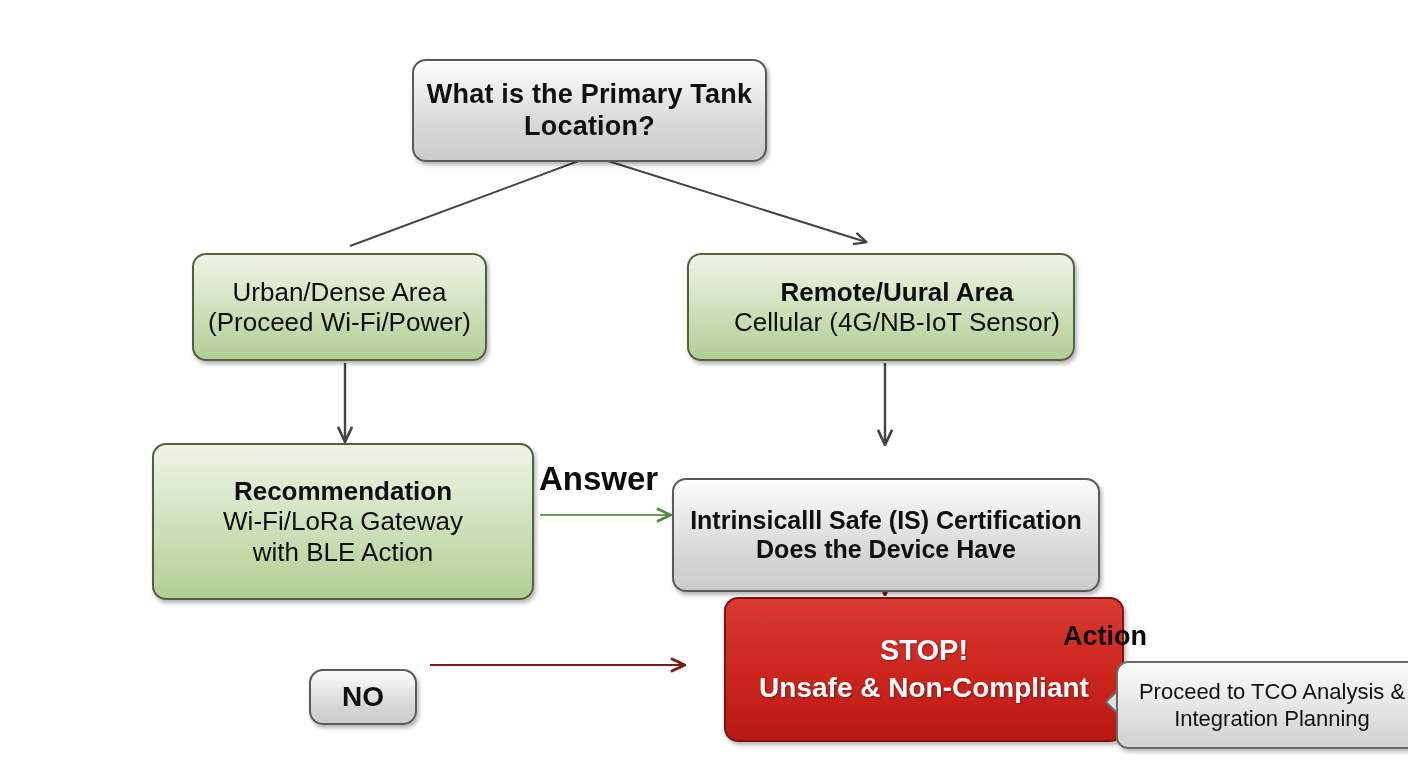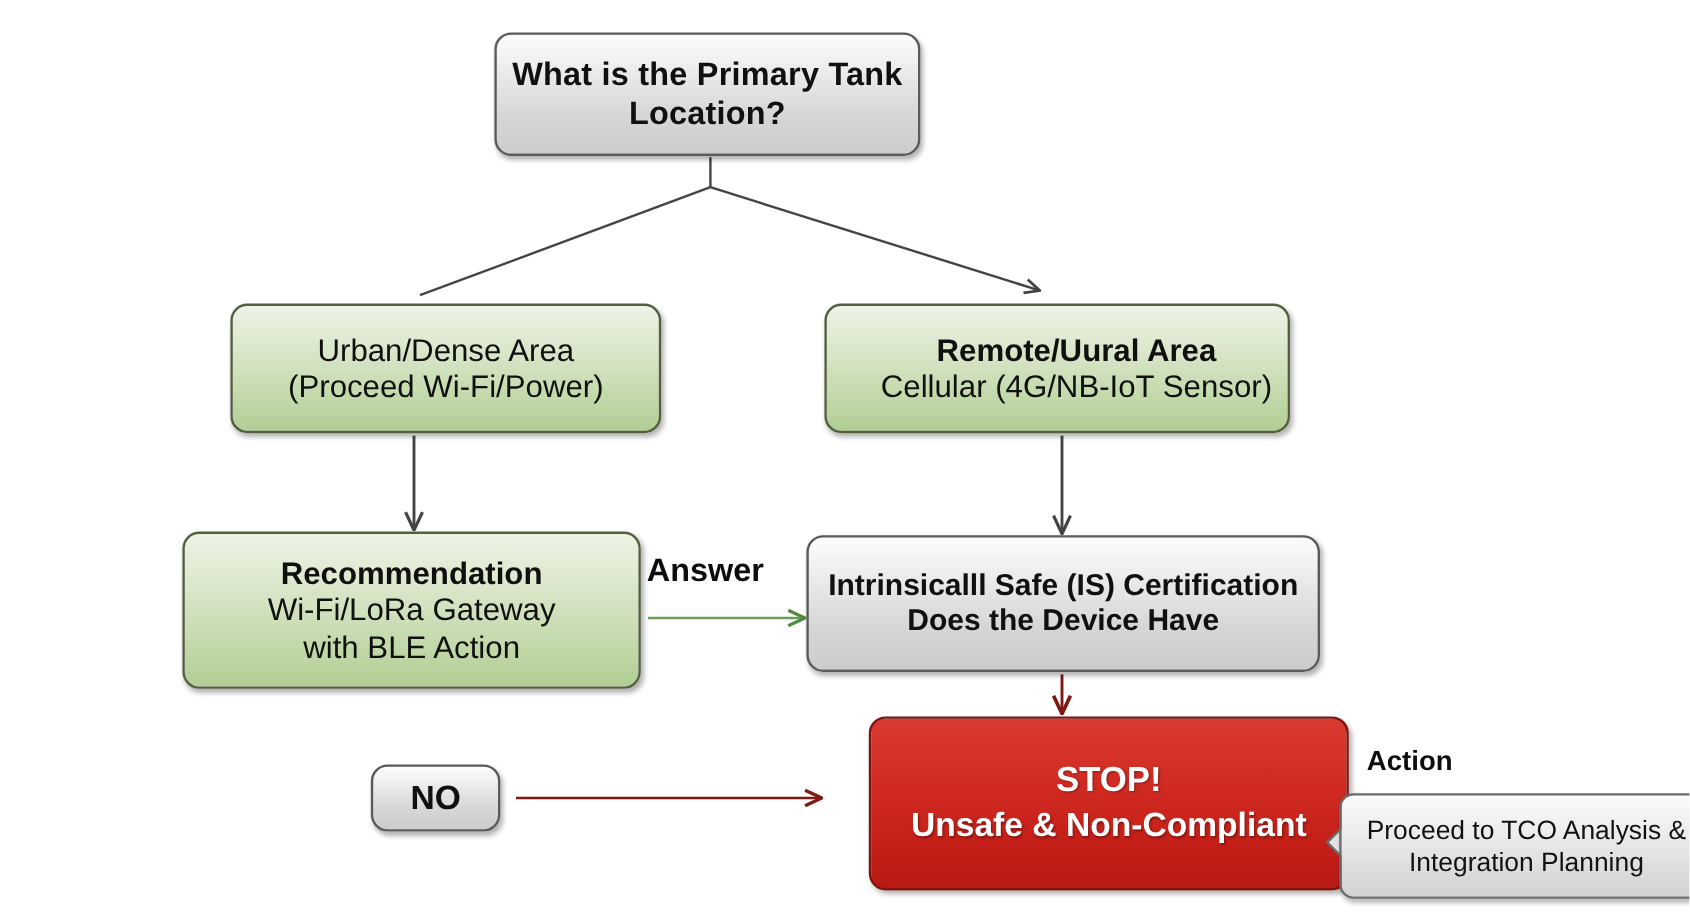--- a/index.html
+++ b/index.html
@@ -38,54 +38,55 @@
     border: 2px solid #5a5a5a;
     box-shadow: 2px 3px 4px rgba(0,0,0,0.30);
     line-height: 1.16;
     color: #101010;
   }
   .node .ln { display: block; white-space: nowrap; }
   .node .ln.b { font-weight: bold; }
 
   .gray {
     background: linear-gradient(180deg, #fdfdfd 0%, #f0f0f0 22%, #d6d6d6 68%, #cccccc 100%);
+    margin-top: 32px;
   }
   .green {
     background: linear-gradient(180deg, #eef3e6 0%, #dde9cf 30%, #bed6a4 80%, #b2cd95 100%);
     border-color: #53603f;
   }
   .red {
     background: linear-gradient(180deg, #d93a31 0%, #d02a22 40%, #c41f18 75%, #b81a14 100%);
     border-color: #7d1410;
     color: #ffffff;
   }
 
   
   #node-root      { left: 412px; top: 27px;  width: 355px; height: 103px; font-size: 27px; font-weight: bold; }
-  #node-urban     { left: 192px; top: 253px; width: 359px; height: 108px; font-size: 26px; }
+  #node-urban     { left: 192px; top: 253px; width: 295px; height: 108px; font-size: 26px; }
   #node-remote    { left: 687px; top: 253px; width: 388px; height: 108px; font-size: 26px; padding-left: 32px; }
-  #node-recommend { left: 152px; top: 443px; width: 382px; height: 131px; font-size: 26px; }
+  #node-recommend { left: 152px; top: 443px; width: 382px; height: 157px; font-size: 26px; }
   #node-is        { left: 672px; top: 446px; width: 428px; height: 114px; font-size: 25px; font-weight: bold; }
   #node-stop      { left: 724px; top: 597px; width: 400px; height: 145px; font-size: 28px; font-weight: bold; }
   #node-no        { left: 309px; top: 637px; width: 108px; height: 56px; font-size: 28px; font-weight: bold; }
 
   #node-root .ln  { letter-spacing: 0.2px; }
   #node-stop .ln  { text-shadow: 1px 1px 2px rgba(0,0,0,0.35); }
   #node-stop .ln.s1 { font-size: 29px; margin-bottom: 4px; }
   #node-stop .ln.s2 { font-size: 28px; text-align: right; }
 
   
   .edge-label {
     position: absolute;
     font-weight: bold;
     color: #0d0d0d;
     white-space: nowrap;
   }
-  #label-answer { left: 539px; top: 460px; font-size: 27px; }
-  #label-action { left: 1139px; top: 621px; font-size: 23px; }
+  #label-answer { left: 539px; top: 460px; font-size: 33px; }
+  #label-action { left: 1063px; top: 621px; font-size: 27px; }
 
   
   #callout {
     position: absolute;
     left: 1105px;
     top: 661px;
     width: 298px;
     height: 88px;
   }
   #callout .bubble-body {

